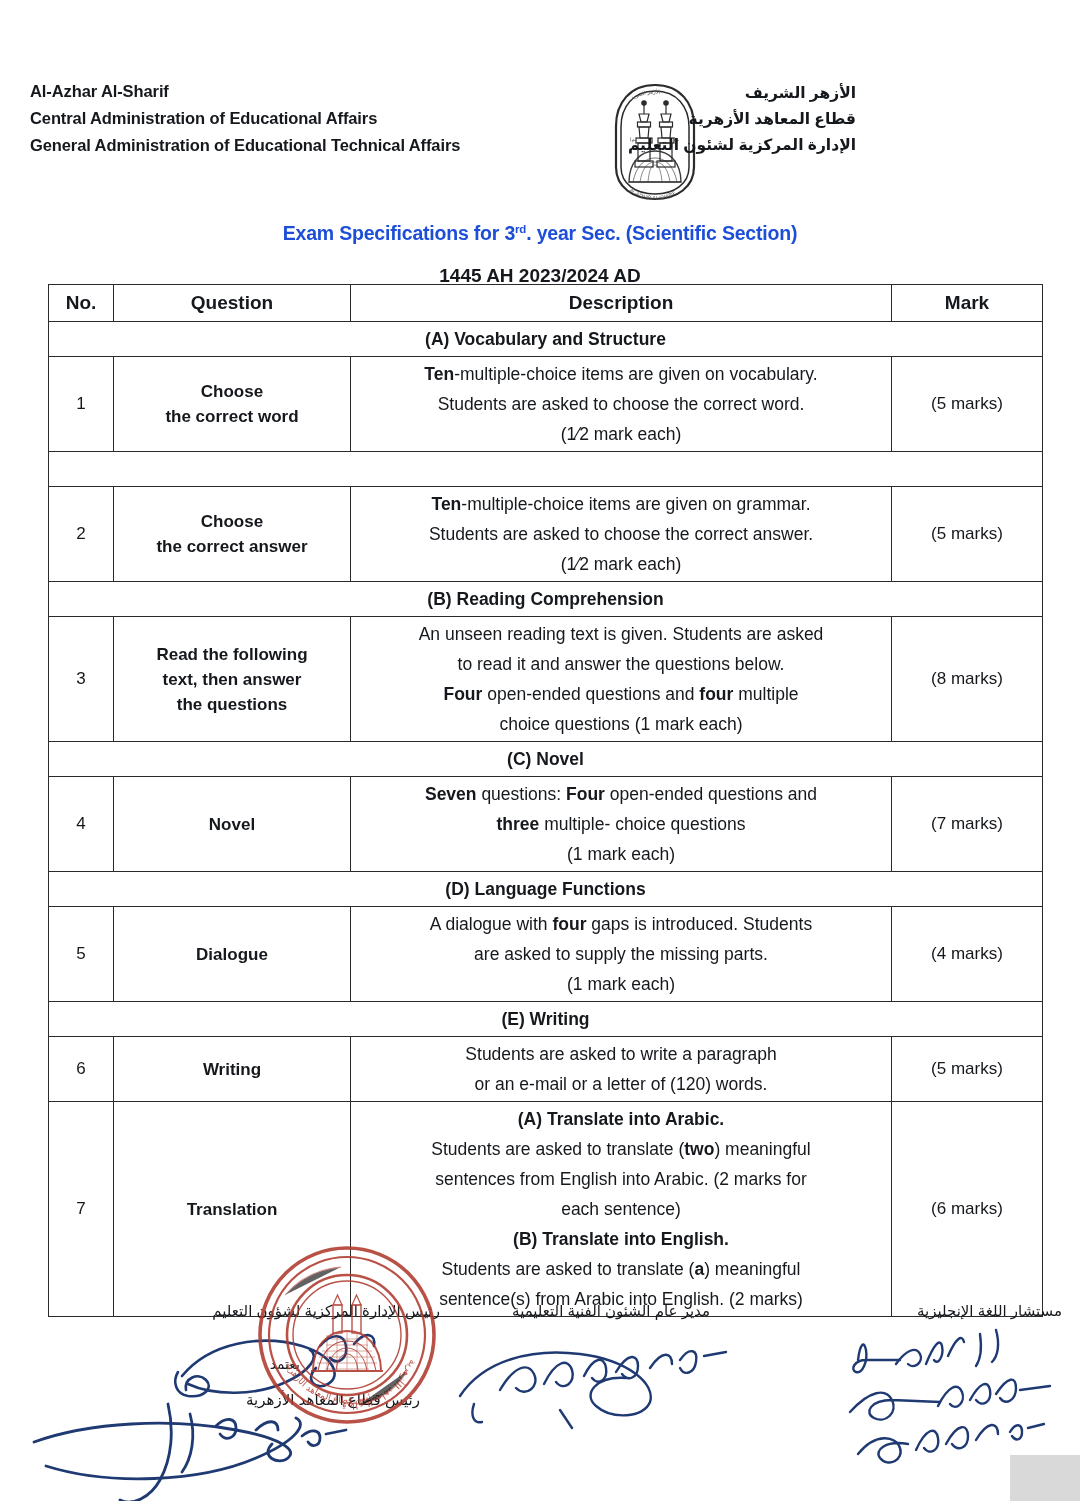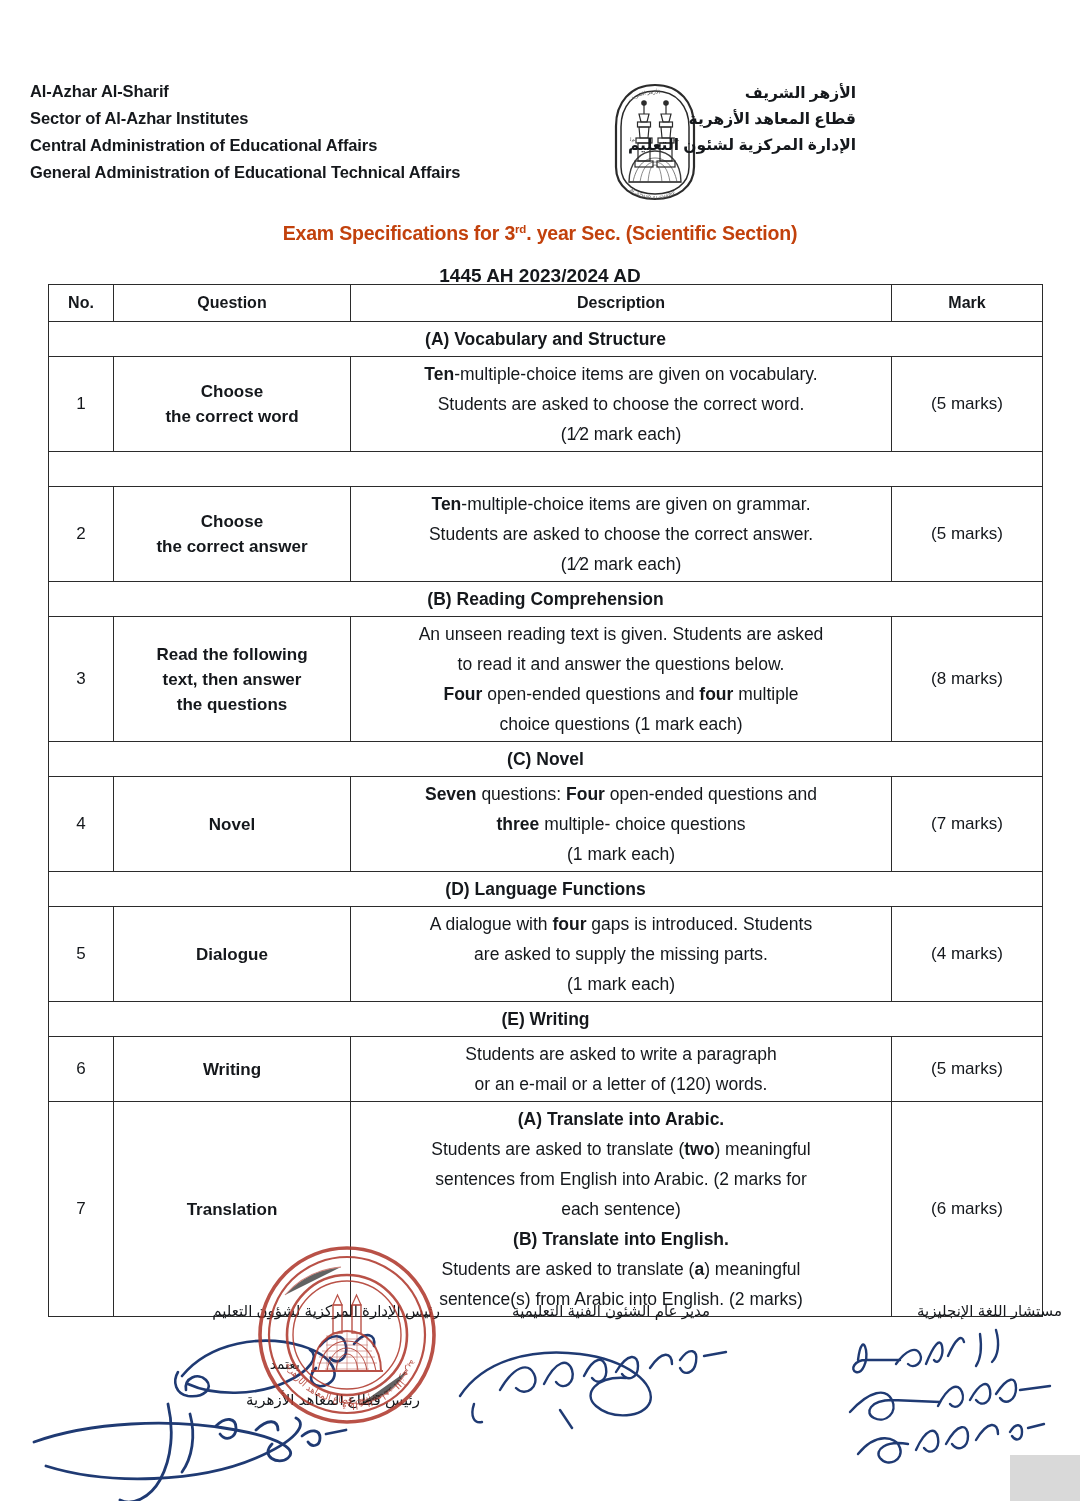--- a/index.html
+++ b/index.html
@@ -19,40 +19,40 @@
   .hdr-ar{position:absolute;right:8px;top:2px;width:330px;
     direction:rtl;text-align:right;}
   .hdr-ar div{
     font-size:15.5px;font-weight:bold;line-height:26px;
     white-space:nowrap;color:#15181c;
   }
   #logo{position:absolute;left:596px;top:3px;width:118px;height:122px;}
 
   
   #title-block{position:absolute;left:0;top:222px;width:1080px;text-align:center;}
-  #title-line1{font-size:19.5px;font-weight:bold;letter-spacing:-0.2px;color:#c2410c;}
+  #title-line1{font-size:19.5px;font-weight:bold;letter-spacing:-0.2px;color:#1d4ed8;}
   #title-line1 sup{font-size:11.5px;vertical-align:super;}
   #title-line2{font-size:19px;font-weight:bold;margin-top:20px;color:#15181c;}
 
   
   #exam-table{
     position:absolute;left:48px;top:284px;width:994px;
     border-collapse:collapse;table-layout:fixed;
   }
   #exam-table td,#exam-table th{
     border:1.6px solid #2b2b2b;
     padding:2px 4px;vertical-align:middle;text-align:center;
     color:#15181c;
   }
   col.c-no{width:65px}
   col.c-q{width:237px}
   col.c-d{width:541px}
   col.c-m{width:151px}
 
-  .hdr-cell{font-size:16px;font-weight:bold;height:32px;}
+  .hdr-cell{font-size:19px;font-weight:bold;height:32px;}
   .section-row td{
     font-size:17.5px;font-weight:bold;height:30px;padding:3px 0;
   }
   .spacer-row td{height:30px;border-top:1.6px solid #2b2b2b;border-bottom:1.6px solid #2b2b2b;}
   .spacer-row td.sp-wide{border-left:1.6px solid #2b2b2b;border-right:1.6px solid #2b2b2b;}
 
   .num-cell{font-size:17px;font-weight:normal;}
   .q-cell{font-size:17px;font-weight:bold;line-height:25px;}
   .d-cell{font-size:17.5px;line-height:30px;margin-left:28px;}
   .d-cell.left{text-align:left;padding-left:10px;}
@@ -83,21 +83,20 @@
     background:#d9d9d9;
   }
 </style>
 </head>
 <body>
 
 <div id="header">
 
   <div class="hdr-en">
     <div>Al-Azhar Al-Sharif</div>
-    <div>Sector of Al-Azhar Institutes</div>
     <div>Central Administration of Educational Affairs</div>
     <div>General Administration of Educational Technical Affairs</div>
   </div>
 
   <div id="logo">
     <svg viewBox="0 0 118 122" width="118" height="122">
 
       <path d="M59 4 C34 4 20 22 20 45 L20 86 C20 106 37 118 59 118 C81 118 98 106 98 86 L98 45 C98 22 84 4 59 4 Z" fill="none" stroke="#2b2b2b" stroke-width="2.2"></path>
       <path d="M59 10 C37 10 25 26 25 46 L25 86 C25 103 40 113 59 113 C78 113 93 103 93 86 L93 46 C93 26 81 10 59 10 Z" fill="none" stroke="#2b2b2b" stroke-width="1.5"></path>
 

